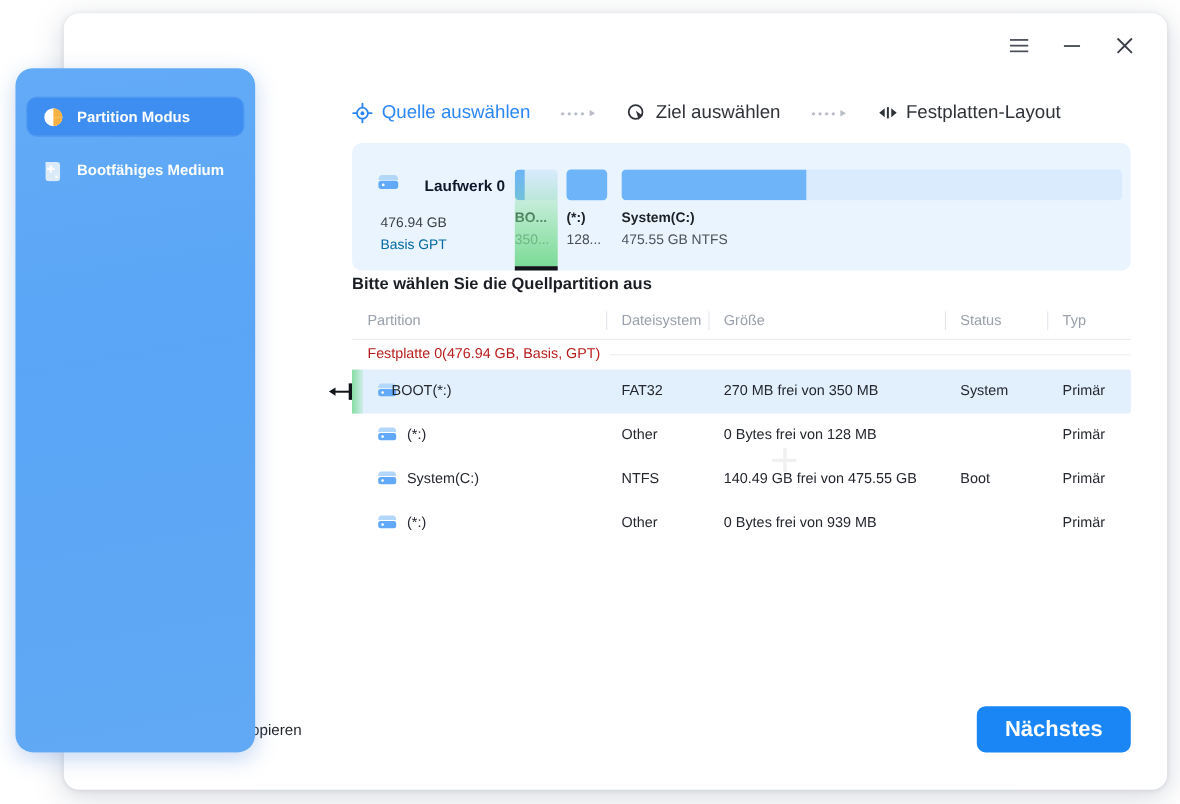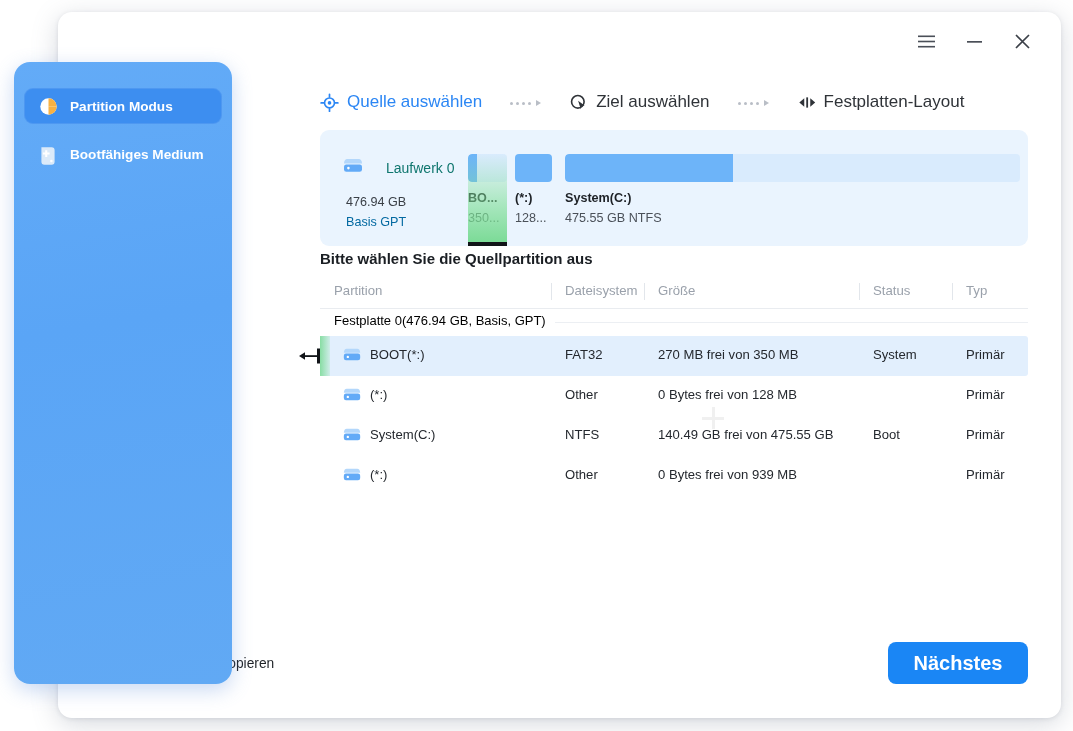--- a/index.html
+++ b/index.html
@@ -107,21 +107,21 @@
     height: 116px;
     background: #eaf4fe;
     border-radius: 9px;
     margin-top: 4px;
     overflow: hidden;
   }
   #disk-head {
     display: flex; align-items: center; gap: 9px;
     position: absolute; left: 22px; top: 27px;
   }
-  #disk-name { font-size: 14px; font-weight: 400; color: #0f766e; white-space: nowrap; padding-left: 13px; }
+  #disk-name { font-size: 14px; font-weight: 700; color: #0f172a; white-space: nowrap; padding-left: 13px; }
   #disk-cap {
     position: absolute; left: 26px; top: 62px;
     font-size: 12.6px; color: #3a3f46; line-height: 20px; white-space: nowrap;
   }
   #disk-cap .l2 { color: #0369a1; }
 
   #bars { position: absolute; left: 148px; right: 12px; top: 24px; height: 28px; }
   .seg {
     position: absolute; top: 0; height: 28px;
     background: #d9ebfd; border-radius: 4px; overflow: hidden; cursor: pointer;
@@ -163,21 +163,21 @@
     position: absolute; top: 4px;
     font-size: 13.2px; color: #9aa1ab; white-space: nowrap;
   }
   .th-div { position: absolute; top: 4px; width: 1px; height: 17px; background: #e2e6eb; }
 
   #group-row {
     position: relative; height: 27px;
   }
   #group-label {
     position: absolute; left: 14px; top: 4px;
-    font-size: 13px; color: #000000; white-space: nowrap;
+    font-size: 13px; color: #b91c1c; white-space: nowrap;
     background: #fff; padding-right: 9px; z-index: 2;
   }
   #group-rule {
     position: absolute; left: 14px; right: 0; top: 13px; height: 1px; background: #eceff3;
   }
 
   .row {
     position: relative; height: 40px; cursor: pointer;
   }
   .row.selected { background: #e2effd; border-radius: 3px; }
@@ -375,21 +375,21 @@
             <div id="row-cursor"><svg width="26" height="18" viewBox="0 0 26 18">
                 <path d="M1 9 L7 5.2 V12.8 Z" fill="#111418"></path>
                 <rect x="6" y="8.2" width="14" height="1.8" fill="#111418"></rect>
                 <rect x="19" y="1.5" width="3" height="15" fill="#111418"></rect>
               </svg></div>
             <span class="pico"><svg width="20" height="18" viewBox="0 0 22 18">
                 <path d="M2 6.6 C2 3.6 3.4 2 5.2 2 h11.6 C18.6 2 20 3.6 20 6.6 z" fill="#b3d7fb"></path>
                 <rect x="2" y="7.4" width="18" height="7.4" rx="2.4" fill="#62aaf7"></rect>
                 <circle cx="6.4" cy="11.1" r="1.3" fill="#ffffff"></circle>
               </svg></span>
-            <div class="cell" style="left: 50px;">BOOT(*:)</div>
+            <div class="cell" style="left: 36px;">BOOT(*:)</div>
             <div class="cell" style="left: 245px;">FAT32</div>
             <div class="cell" style="left: 338px;">270 MB frei von 350 MB</div>
             <div class="cell" style="left: 553px;">System</div>
             <div class="cell" style="left: 646px;">Primär</div>
           </div>
           <div class="row">
             <span class="pico"><svg width="20" height="18" viewBox="0 0 22 18">
                 <path d="M2 6.6 C2 3.6 3.4 2 5.2 2 h11.6 C18.6 2 20 3.6 20 6.6 z" fill="#b3d7fb"></path>
                 <rect x="2" y="7.4" width="18" height="7.4" rx="2.4" fill="#62aaf7"></rect>
                 <circle cx="6.4" cy="11.1" r="1.3" fill="#ffffff"></circle>

